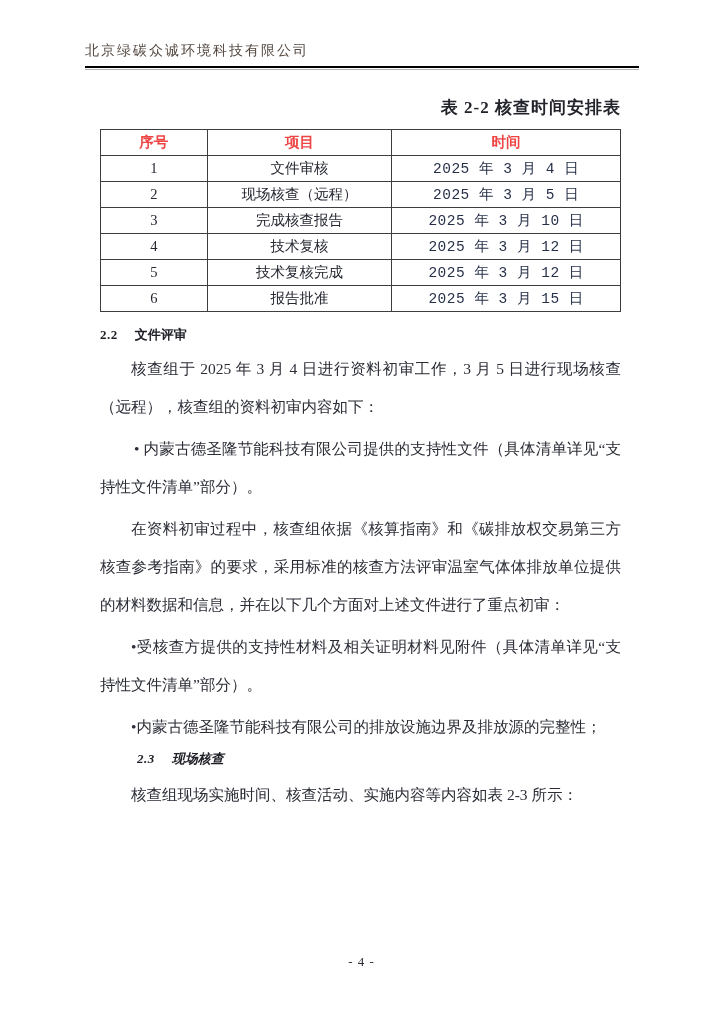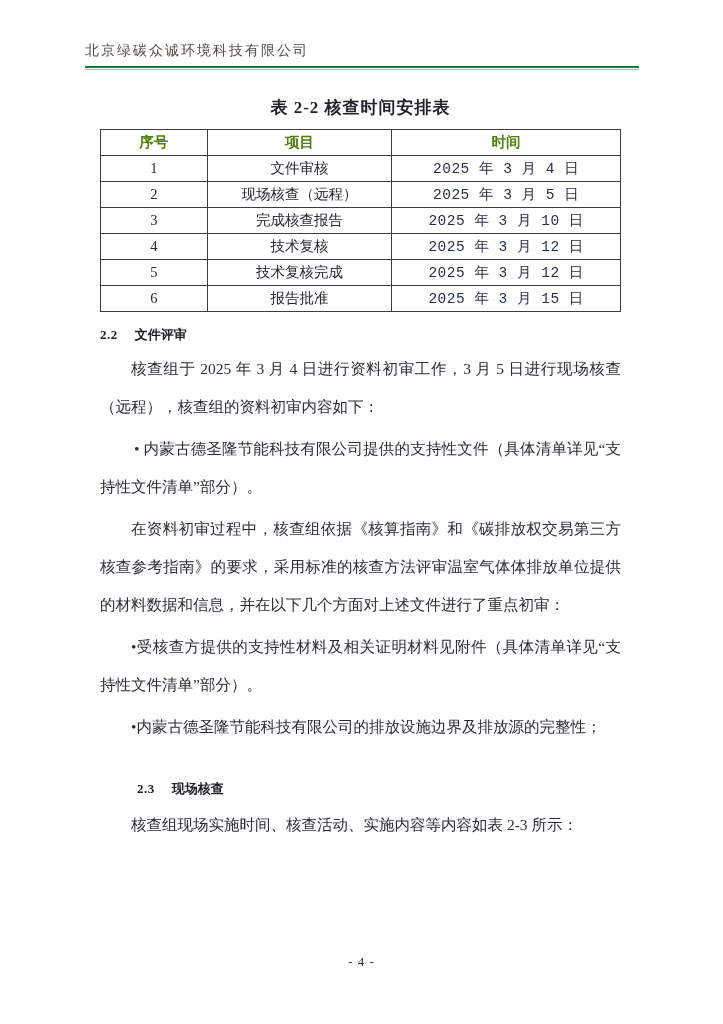--- a/index.html
+++ b/index.html
@@ -8,46 +8,46 @@
     background:#ffffff;
     font-family:"Liberation Serif","DejaVu Serif",serif;
     position:relative;overflow:hidden;
     color:#2b2d36;
   }
   
   .doc-header{
     position:absolute;top:42px;left:85px;right:84px;
     display:flex;justify-content:space-between;align-items:flex-end;
     padding-bottom:6px;
-    border-bottom:2px solid #15803d;
+    border-bottom:2px solid #000000;
     font-size:14px;
     color:#544841;
   }
   .doc-header::after{
     content:"";position:absolute;left:0;right:0;bottom:-4px;height:1px;
     background:rgba(90,82,75,.45);
   }
   .company{letter-spacing:2px;}
   .file-no{color:#4c443f;}
   .file-no .num{color:#33343d;font-weight:bold;letter-spacing:.5px;margin-left:6px;font-family:"Liberation Serif","DejaVu Serif",serif;}
   
   .content{position:absolute;top:92px;left:100px;width:521px;}
   .table-title{
-    text-align:center;font-weight:bold;font-size:17px;color:#22232b;
+    text-align:right;font-weight:bold;font-size:17px;color:#22232b;
     letter-spacing:1px;margin:4px 0 10px;
   }
   table{width:100%;border-collapse:collapse;table-layout:fixed;font-size:14.5px;color:#252731;}
   col.c1{width:20.5%;}col.c2{width:35.5%;}col.c3{width:44%;}
   th,td{border:1px solid #3c3c41;height:25px;padding:0 2px;text-align:center;vertical-align:middle;}
-  th{font-weight:bold;color:#4d7c0f;}
+  th{font-weight:bold;color:#ef4444;}
   td.date{color:#273049;letter-spacing:.5px;font-family:Liberation Mono, monospace;}
   
   .h2{font-size:13px;font-weight:bold;color:#1e1f27;margin:14px 0 6px;}
   .h2 .h-num{margin-right:17px;letter-spacing:.5px;}
-  .h2.indented{margin-left:37px;margin-top:34px;margin-bottom:8px;}
+  .h2.indented{margin-left:37px;margin-top:4px;margin-bottom:8px;font-style:italic;}
   .para{
     font-size:15.5px;line-height:38px;margin:0 0 4px;
     text-align:justify;text-indent:2em;color:#2b2d36;
     word-break:break-all;
   }
   .para.bullet1{text-indent:2.2em;}
   .para.last{margin-top:2px;}
   
   .doc-footer{
     position:absolute;left:0;bottom:54px;width:100%;

